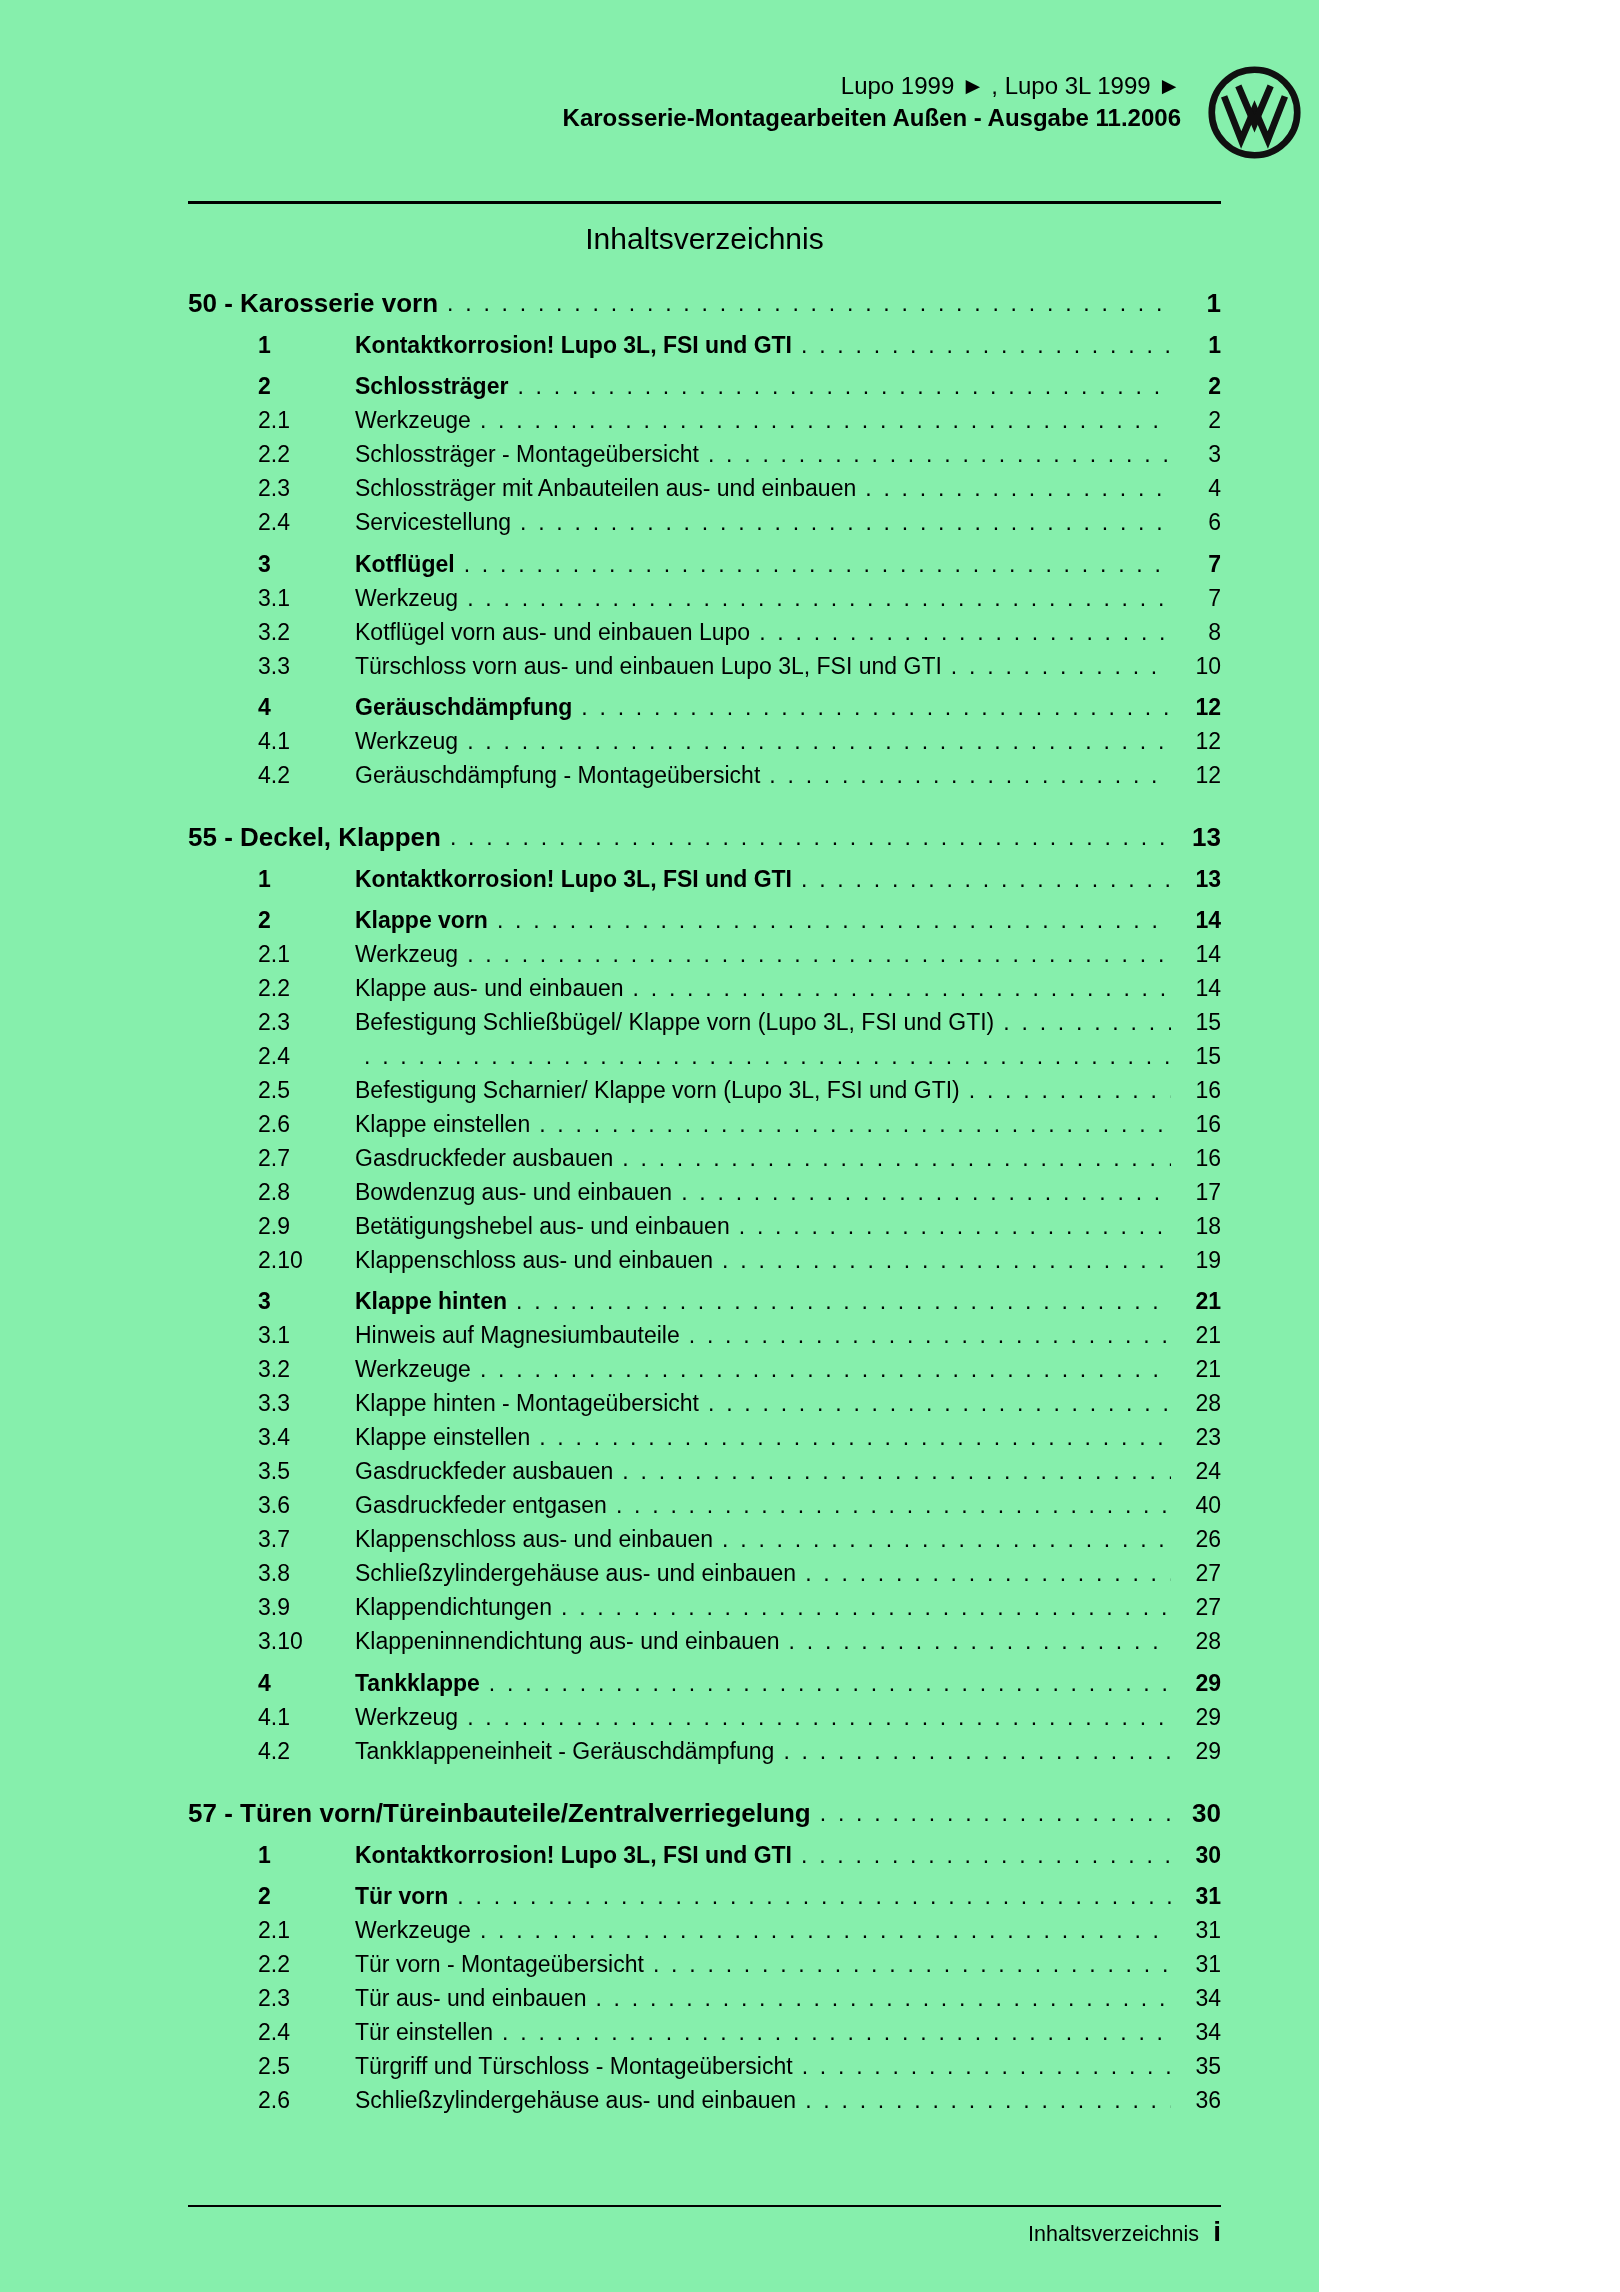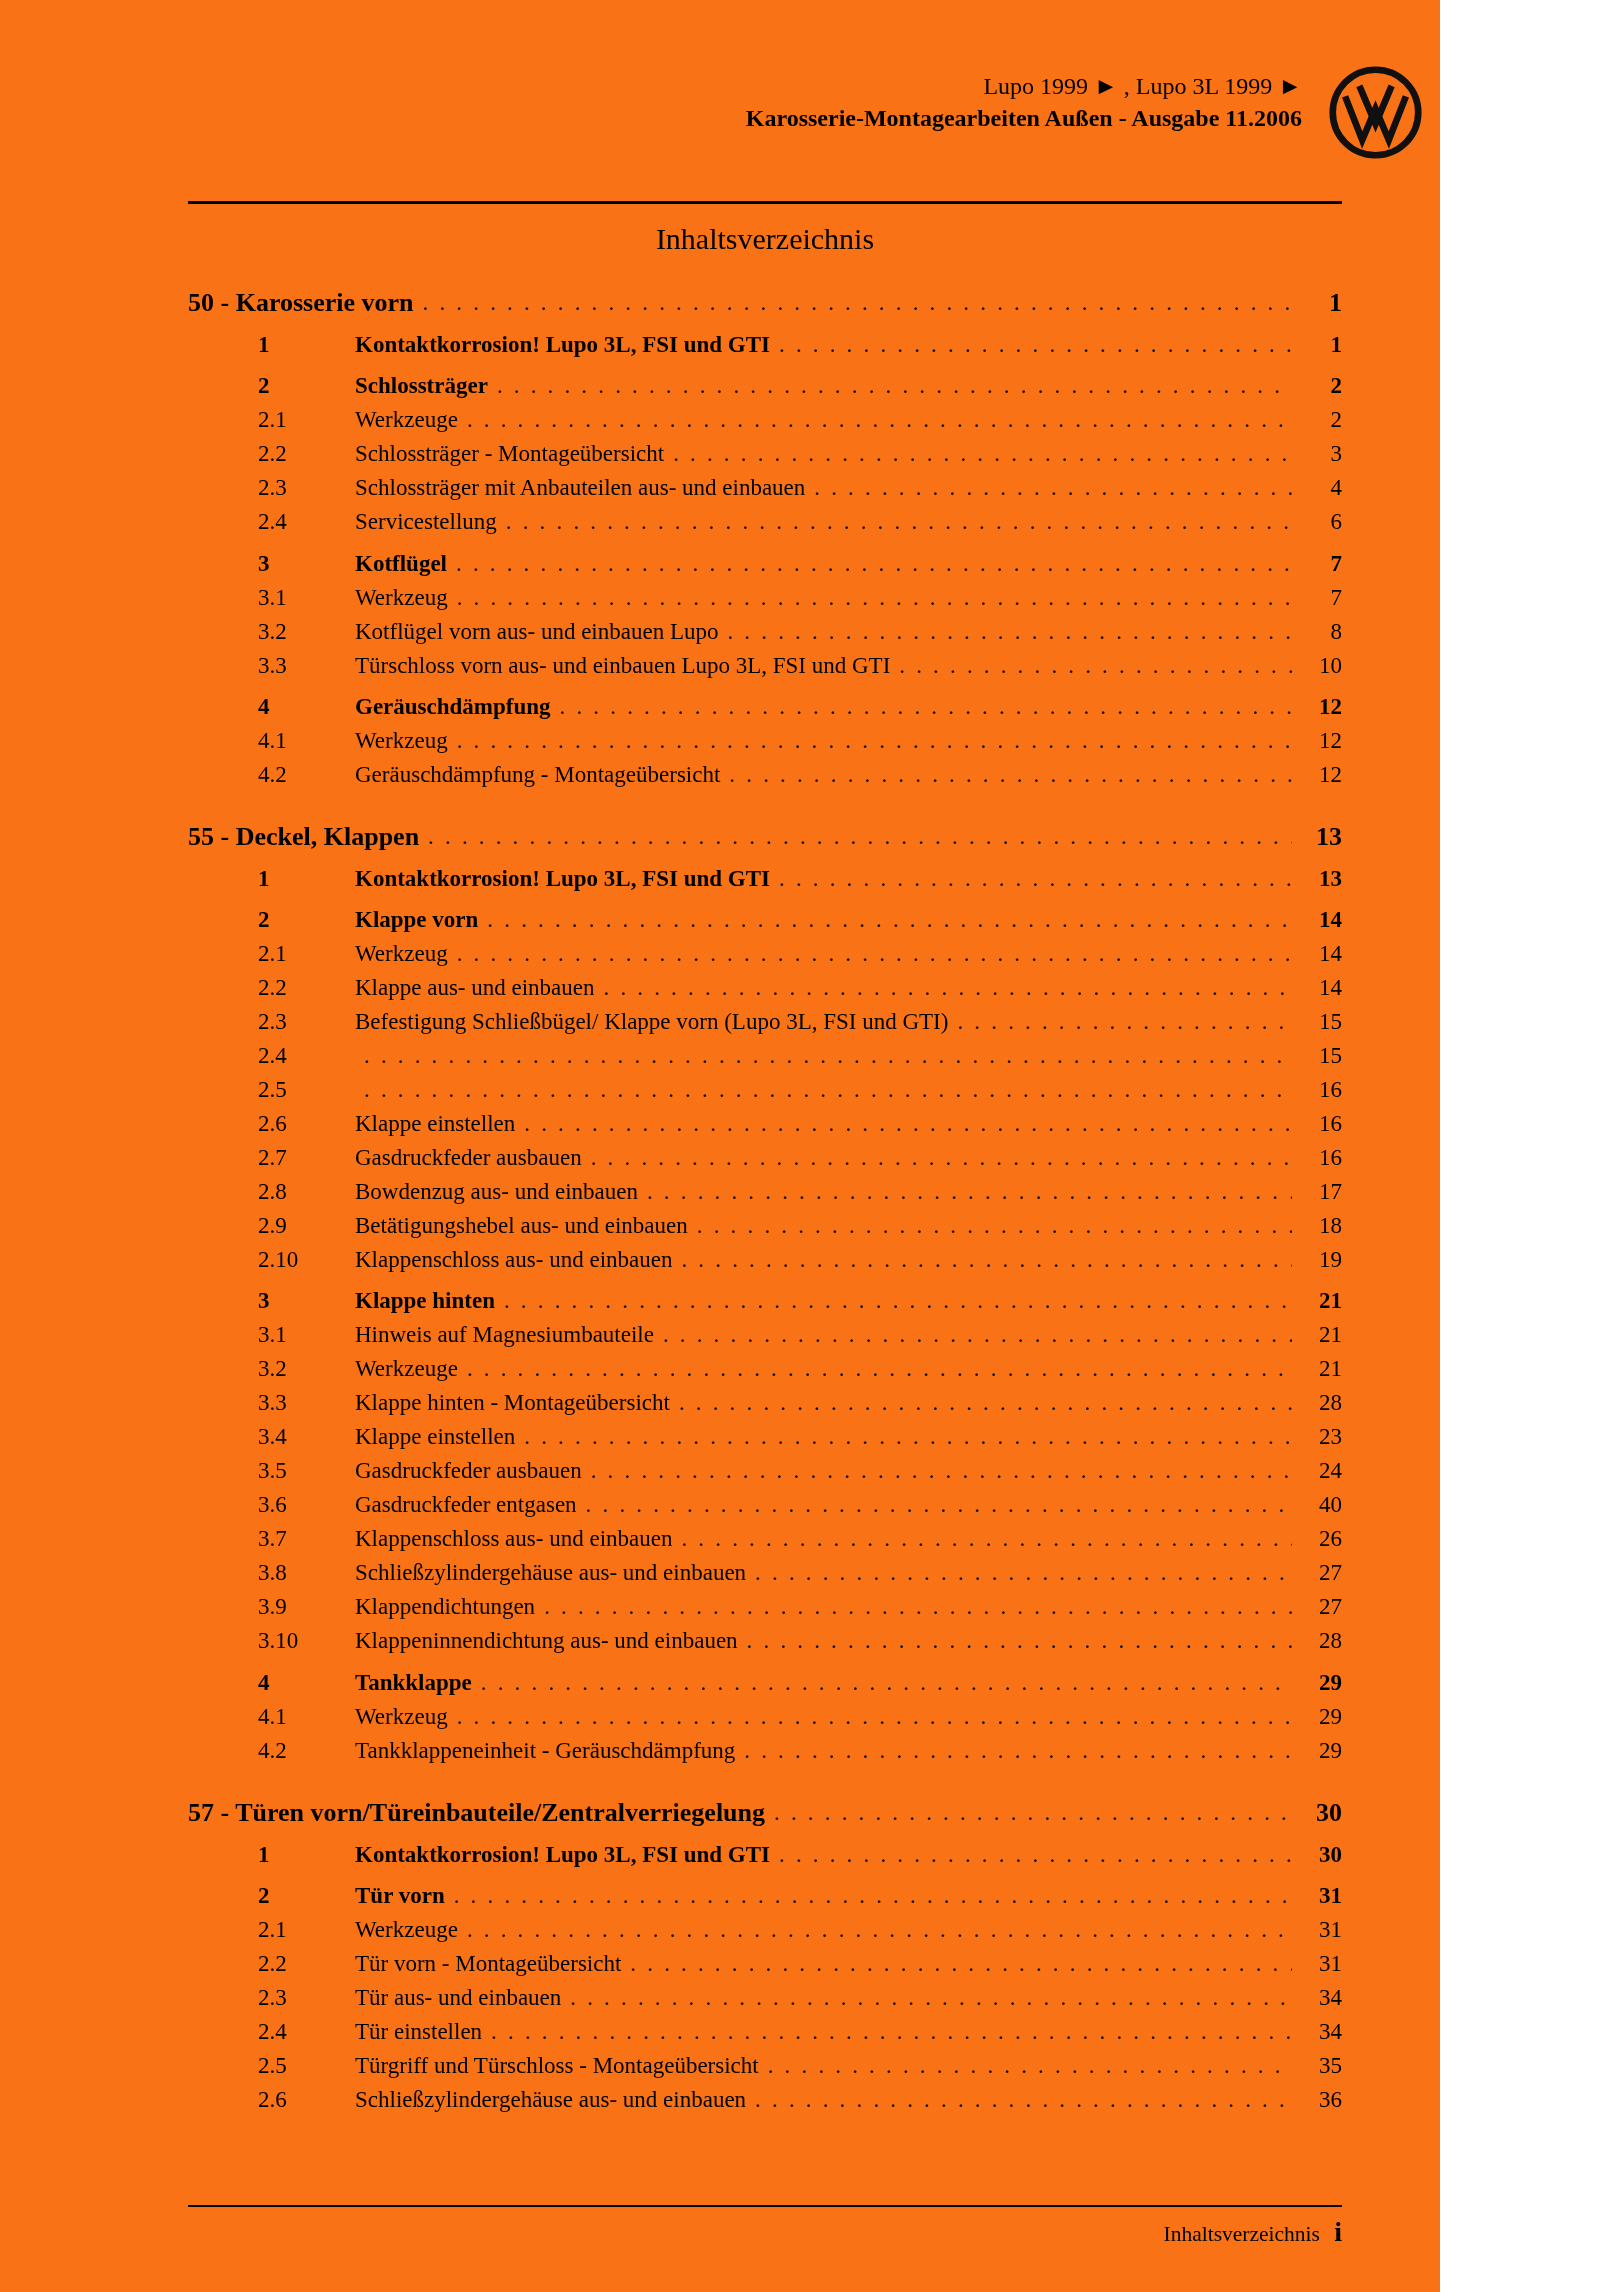--- a/index.html
+++ b/index.html
@@ -1,22 +1,22 @@
 <!DOCTYPE html>
 <html style="font-size:14.3px"><head>
 <meta charset="utf-8">
 <style>
   html, body { margin: 0; padding: 0; background: #ffffff; }
   .page {
     position: relative;
-    width: 1440px;
+    width: 1319px;
     height: 2293px;
-    background: #f97316;
+    background: #86efac;
     color: #000;
-    font-family: Liberation Serif, serif;
+    font-family: Liberation Sans, sans-serif;
     overflow: hidden;
   }
 
   
   .header {
     position: absolute;
     top: 70px;
     left: 188px;
     right: 17px;
     text-align: right;
@@ -252,20 +252,21 @@
           <span class="dots">. . . . . . . . . . . . . . . . . . . . . . . . . . . . . . . . . . . . . . . . . . . . . . . . . . . . . . . . . . . . . . . . . . . . . . . . . . . . . . . . . . . . . . . . . . . . . . . . . . . . . . . . . . . . . . . . . . . . . . . . . . . . . . . . . . . . . . . . . . . . . . . . . . . . . . . . . . . . . . . . </span>
           <span class="page-num">15</span>
         </div>
         <div class="toc-row item-row">
           <span class="inum">2.4</span>
           <span class="dots">. . . . . . . . . . . . . . . . . . . . . . . . . . . . . . . . . . . . . . . . . . . . . . . . . . . . . . . . . . . . . . . . . . . . . . . . . . . . . . . . . . . . . . . . . . . . . . . . . . . . . . . . . . . . . . . . . . . . . . . . . . . . . . . . . . . . . . . . . . . . . . . . . . . . . . . . . . . . . . . . </span>
           <span class="page-num">15</span>
         </div>
         <div class="toc-row item-row">
           <span class="inum">2.5</span>
+          <span class="ititle">Befestigung Scharnier/ Klappe vorn (Lupo 3L, FSI und GTI)</span>
           <span class="dots">. . . . . . . . . . . . . . . . . . . . . . . . . . . . . . . . . . . . . . . . . . . . . . . . . . . . . . . . . . . . . . . . . . . . . . . . . . . . . . . . . . . . . . . . . . . . . . . . . . . . . . . . . . . . . . . . . . . . . . . . . . . . . . . . . . . . . . . . . . . . . . . . . . . . . . . . . . . . . . . . </span>
           <span class="page-num">16</span>
         </div>
         <div class="toc-row item-row">
           <span class="inum">2.6</span>
           <span class="ititle">Klappe einstellen</span>
           <span class="dots">. . . . . . . . . . . . . . . . . . . . . . . . . . . . . . . . . . . . . . . . . . . . . . . . . . . . . . . . . . . . . . . . . . . . . . . . . . . . . . . . . . . . . . . . . . . . . . . . . . . . . . . . . . . . . . . . . . . . . . . . . . . . . . . . . . . . . . . . . . . . . . . . . . . . . . . . . . . . . . . . </span>
           <span class="page-num">16</span>
         </div>
         <div class="toc-row item-row">

